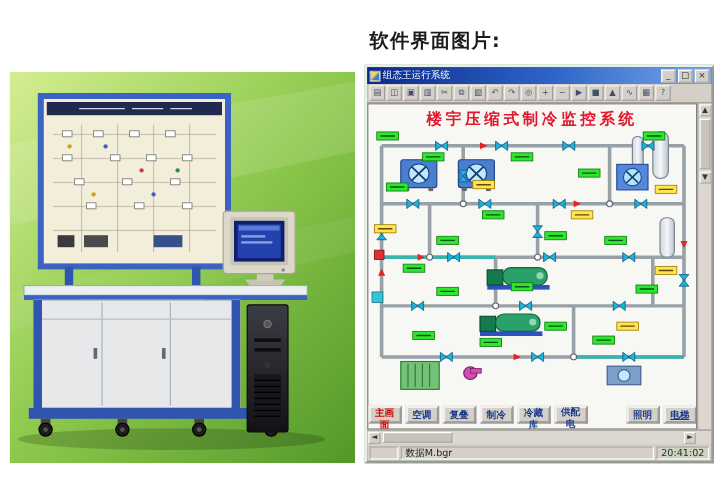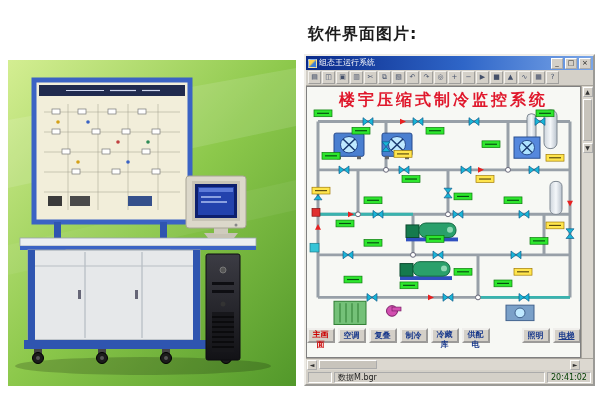--- a/index.html
+++ b/index.html
@@ -13,23 +13,23 @@
   
   .appwin{position:absolute;left:304px;top:54px;width:291px;height:332px;background:#15803d;border:2px outset #efede8;display:flex;flex-direction:column}
   .titlebar{height:14px;background:linear-gradient(90deg,#0a2a8a,#2f66c8 55%,#7aa6e8);display:flex;align-items:center;gap:2px;padding:0 2px;flex:0 0 auto}
   .appicon{width:9px;height:9px;background:linear-gradient(135deg,#ffd34d 40%,#3b7dd8 60%);border:1px solid rgba(255,255,255,.4);flex:0 0 auto}
   .wtitle{color:#fff;font-size:8px;line-height:14px;flex:1;white-space:nowrap;overflow:hidden}
   .wbtn{width:12px;height:11px;background:#d4d0c8;border:1px outset #fff;font-size:7px;line-height:9px;text-align:center;color:#222;flex:0 0 auto}
   .toolbar{height:16px;background:#d4d0c8;border-bottom:1px solid #a8a49c;display:flex;align-items:center;gap:1px;padding:1px 2px;flex:0 0 auto;overflow:hidden}
   .ticon{width:13px;height:13px;background:#d4d0c8;border:1px outset #f4f2ee;font-size:7px;line-height:11px;text-align:center;color:#44506a;overflow:hidden;flex:0 0 auto}
   .workarea{flex:1;display:flex;min-height:0}
   .canvas{flex:1;background:#f7f8f4;position:relative;border:1px solid #808080;overflow:hidden}
-  .scr-title{text-align:center;font-size:16px;font-weight:bold;letter-spacing:3px;margin-top:3px;color:#e0182c;white-space:nowrap}
+  .scr-title{text-align:center;font-size:13px;font-weight:bold;letter-spacing:3px;margin-top:3px;color:#e0182c;white-space:nowrap}
   .diagram{position:absolute;left:1px;top:21px}
-  .navrow{position:absolute;left:0;right:0;bottom:14px;display:flex;justify-content:center;gap:3px}
+  .navrow{position:absolute;left:0;right:0;bottom:4px;display:flex;justify-content:center;gap:3px}
   .nav-btn{height:15px;min-width:28px;padding:0 3px;background:#d4d0c8;border:2px outset #f0efec;font-size:8px;font-weight:bold;font-family:inherit;line-height:10px}
   .vscroll{width:12px;background:#dcd8d0;border-left:1px solid #a8a49c;display:flex;flex-direction:column;align-items:center;gap:2px;flex:0 0 auto;padding:1px 0}
   .hscroll{height:12px;background:#dcd8d0;border-top:1px solid #a8a49c;display:flex;align-items:center;flex:0 0 auto;padding:1px}
   .sarrow{width:10px;height:10px;background:#d4d0c8;border:1px outset #fff;font-size:6px;line-height:8px;text-align:center;color:#333;flex:0 0 auto}
   .thumb-h{width:58px;height:9px;background:#c8c4bc;border:1px outset #fff;margin-left:2px}
   .thumb-v{width:9px;height:42px;background:#c8c4bc;border:1px outset #fff}
   .hspacer{flex:1}
   .hcorner{width:12px;height:10px;flex:0 0 auto}
   .statusbar{height:14px;background:#d4d0c8;display:flex;gap:2px;padding:1px 2px;align-items:center;flex:0 0 auto}
   .scell{border:1px inset #fff;height:11px;font-size:8px;line-height:9px;padding:0 3px;color:#222;overflow:hidden;white-space:nowrap}

